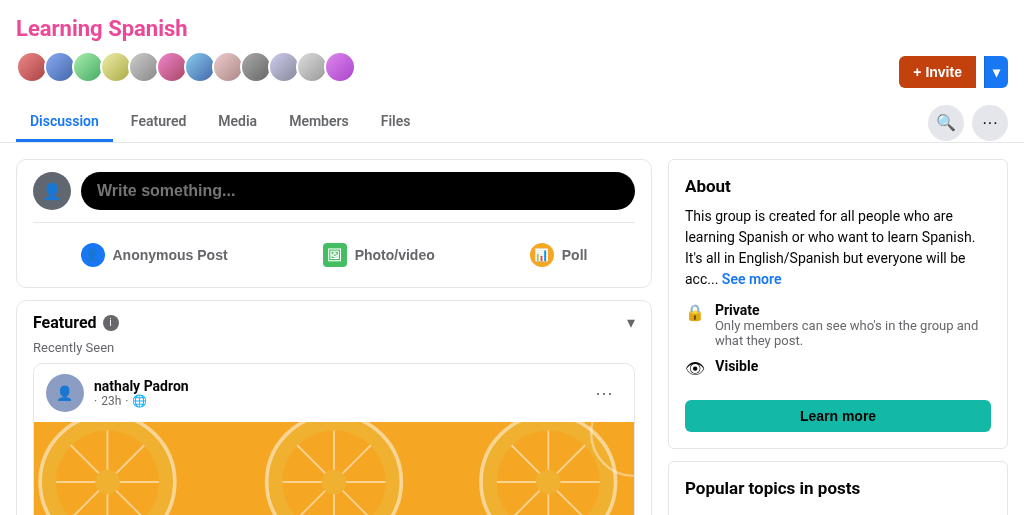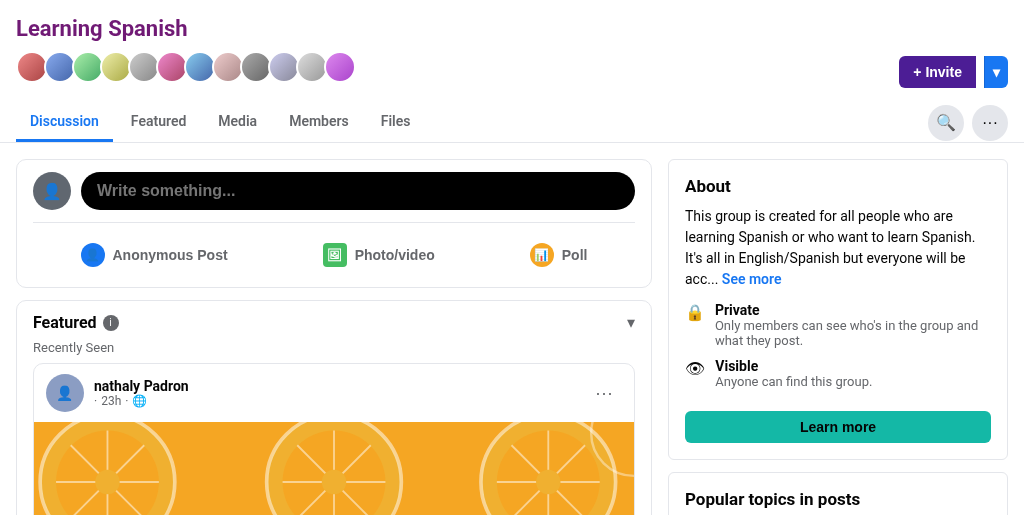--- a/index.html
+++ b/index.html
@@ -20,21 +20,21 @@
 
     
     .group-header {
       padding: 16px 16px 0 16px;
       border-bottom: 1px solid #e4e6eb;
     }
 
     .group-title {
       font-size: 22px;
       font-weight: 700;
-      color: #701a75;
+      color: #ec4899;
       margin-bottom: 10px;
     }
 
     .member-avatars {
       display: flex;
       align-items: center;
       gap: 2px;
       margin-bottom: 10px;
     }
 
@@ -76,21 +76,21 @@
       gap: 8px;
     }
 
     .header-top-row {
       display: flex;
       align-items: center;
       margin-bottom: 10px;
     }
 
     .btn-invite {
-      background: #4c1d95;
+      background: #c2410c;
       color: #fff;
       border: none;
       border-radius: 6px 0 0 6px;
       padding: 8px 14px;
       font-size: 14px;
       font-weight: 600;
       cursor: pointer;
       display: flex;
       align-items: center;
       gap: 4px;
@@ -628,21 +628,20 @@
           <span class="about-icon">🔒</span>
           <div class="about-item-content">
             <div class="about-item-label">Private</div>
             <div class="about-item-desc">Only members can see who's in the group and what they post.</div>
           </div>
         </div>
         <div class="about-item">
           <span class="about-icon">👁</span>
           <div class="about-item-content">
             <div class="about-item-label">Visible</div>
-            <div class="about-item-desc">Anyone can find this group.</div>
           </div>
         </div>
         <button class="learn-more-btn">Learn more</button>
       </div>
 
       <div class="right-card">
         <div class="popular-title">Popular topics in posts</div>
 
       </div>
     </div>

